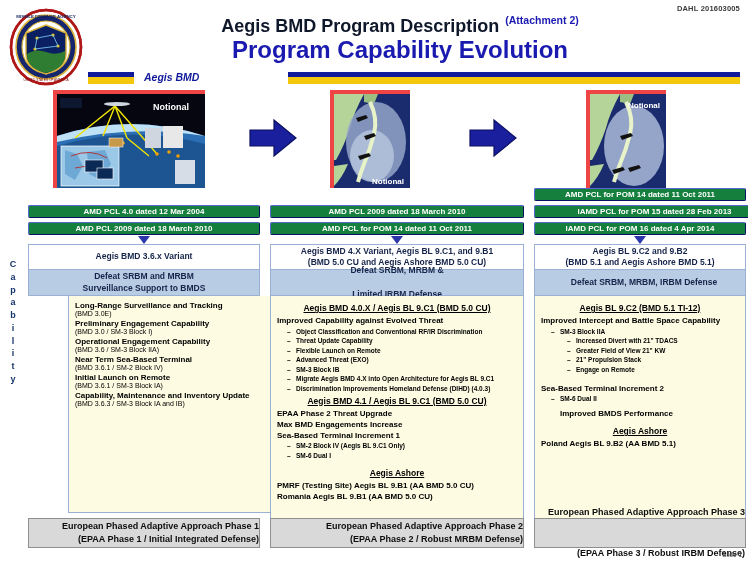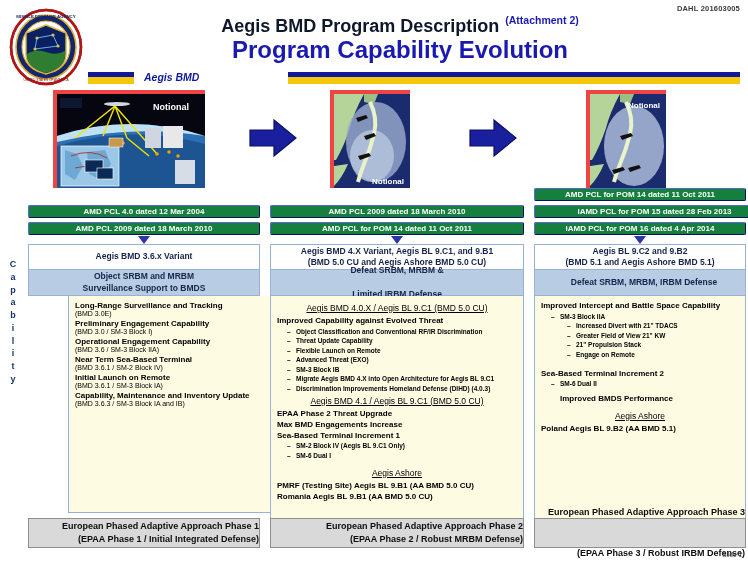--- a/index.html
+++ b/index.html
@@ -89,21 +89,21 @@
   }
   .col-epaa{
     background:#d9d9d9;border:1px solid #8f8f8f;
     font-size:9px;font-weight:bold;color:#0d0d0d;
     text-align:center;display:flex;flex-direction:column;
     align-items:flex-end;justify-content:center;line-height:1.45;
     box-sizing:border-box;
   }
   
   .hdr-u{
-    text-align:center;font-size:8.5px;font-weight:normal;color:#000;
+    text-align:center;font-size:8.5px;font-weight:bold;color:#000;
     text-decoration:underline;margin:4px 0 3px 0;
   }
   .ln-b{font-size:8px;font-weight:bold;color:#000;margin:2px 0 0 0;}
   .ln-p{font-size:7px;color:#000;margin:0;}
   .dash{
     font-size:6.5px;font-weight:bold;color:#000;margin:2.5px 0 0 10px;
     position:relative;padding-left:9px;
   }
   .dash:before{content:"\2013";position:absolute;left:0;top:0;}
   .dash2{
@@ -228,21 +228,21 @@
 </div>
 
 <div class="pclbar" style="left:28px;top:205px;width:232px;">AMD PCL 4.0 dated 12 Mar 2004</div>
 <div class="pclbar" style="left:28px;top:222px;width:232px;">AMD PCL 2009 dated 18 March 2010</div>
 <div class="downarrow" style="left:138px;top:236px;"></div>
 
 <div class="col col-variant" style="left:28px;top:244px;width:232px;height:26px;">
   <div>Aegis BMD 3.6.x Variant</div>
 </div>
 <div class="col col-defeat" style="left:28px;top:270px;width:232px;height:26px;">
-  <div>Object SRBM and MRBM</div>
+  <div>Defeat SRBM and MRBM</div>
   <div>Surveillance Support to BMDS</div>
 </div>
 <div class="col col-body pad" style="left:28px;top:296px;width:232px;height:217px;margin-left:40px;">
   <div class="ln-b">Long-Range Surveillance and Tracking</div>
   <div class="ln-p">(BMD 3.0E)</div>
   <div class="ln-b">Preliminary Engagement Capability</div>
   <div class="ln-p">(BMD 3.0 / SM-3 Block I)</div>
   <div class="ln-b">Operational Engagement Capability</div>
   <div class="ln-p">(BMD 3.6 / SM-3 Block IIA)</div>
   <div class="ln-b">Near Term Sea-Based Terminal</div>
@@ -300,20 +300,21 @@
 <div class="downarrow" style="left:634px;top:236px;"></div>
 
 <div class="col col-variant" style="left:534px;top:244px;width:212px;height:26px;">
   <div>Aegis BL 9.C2 and 9.B2</div>
   <div>(BMD 5.1 and Aegis Ashore BMD 5.1)</div>
 </div>
 <div class="col col-defeat" style="left:534px;top:270px;width:212px;height:26px;padding-left:8px;">
   <div>Defeat SRBM, MRBM, IRBM  Defense</div>
 </div>
 <div class="col col-body pad" style="left:534px;top:296px;width:212px;height:224px;">
+  <div class="hdr-u">Aegis BL 9.C2 (BMD 5.1 TI-12)</div>
   <div class="ln-b">Improved Intercept and Battle Space Capability</div>
   <div class="dash">SM-3 Block IIA</div>
   <div class="dash2">Increased Divert with 21" TDACS</div>
   <div class="dash2">Greater Field of View 21" KW</div>
   <div class="dash2">21" Propulsion Stack</div>
   <div class="dash2">Engage on Remote</div>
   <div class="ln-b" style="margin-top:11px;">Sea-Based Terminal Increment 2</div>
   <div class="dash">SM-6 Dual II</div>
   <div class="ln-b" style="margin-top:7px;padding-left:19px;">Improved BMDS Performance</div>
   <div class="hdr-u" style="margin-top:8px;">Aegis Ashore</div>

